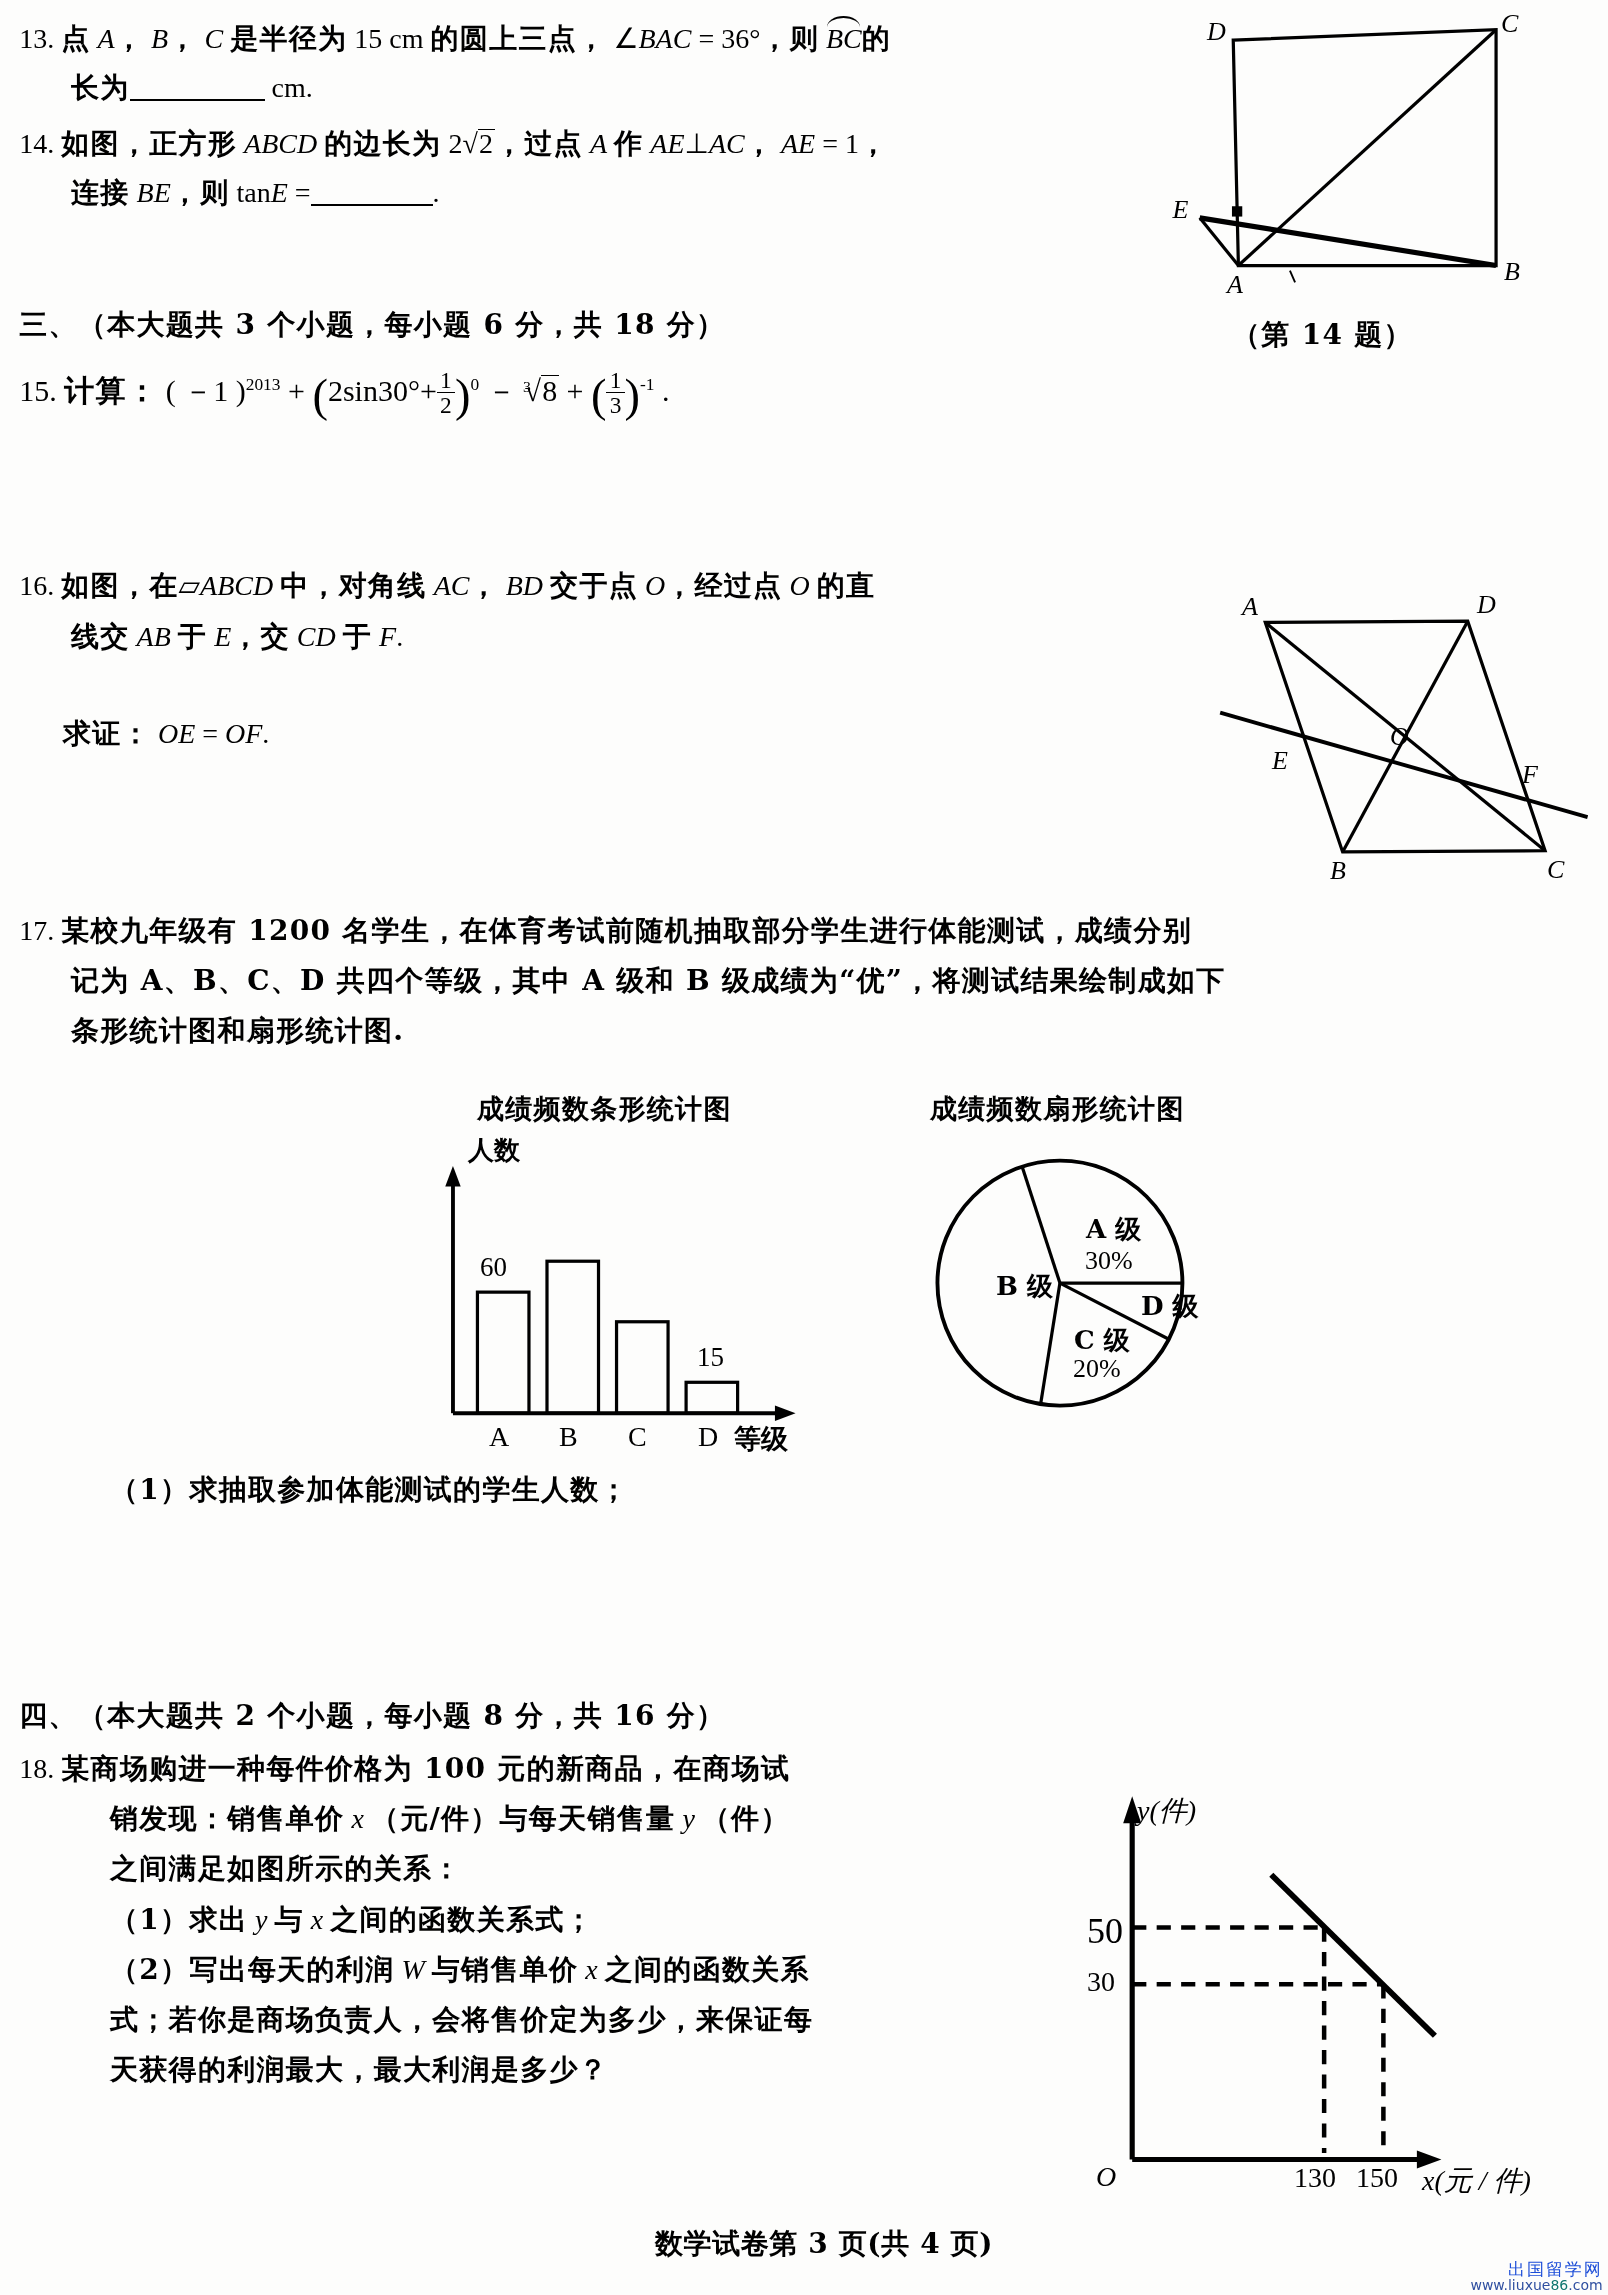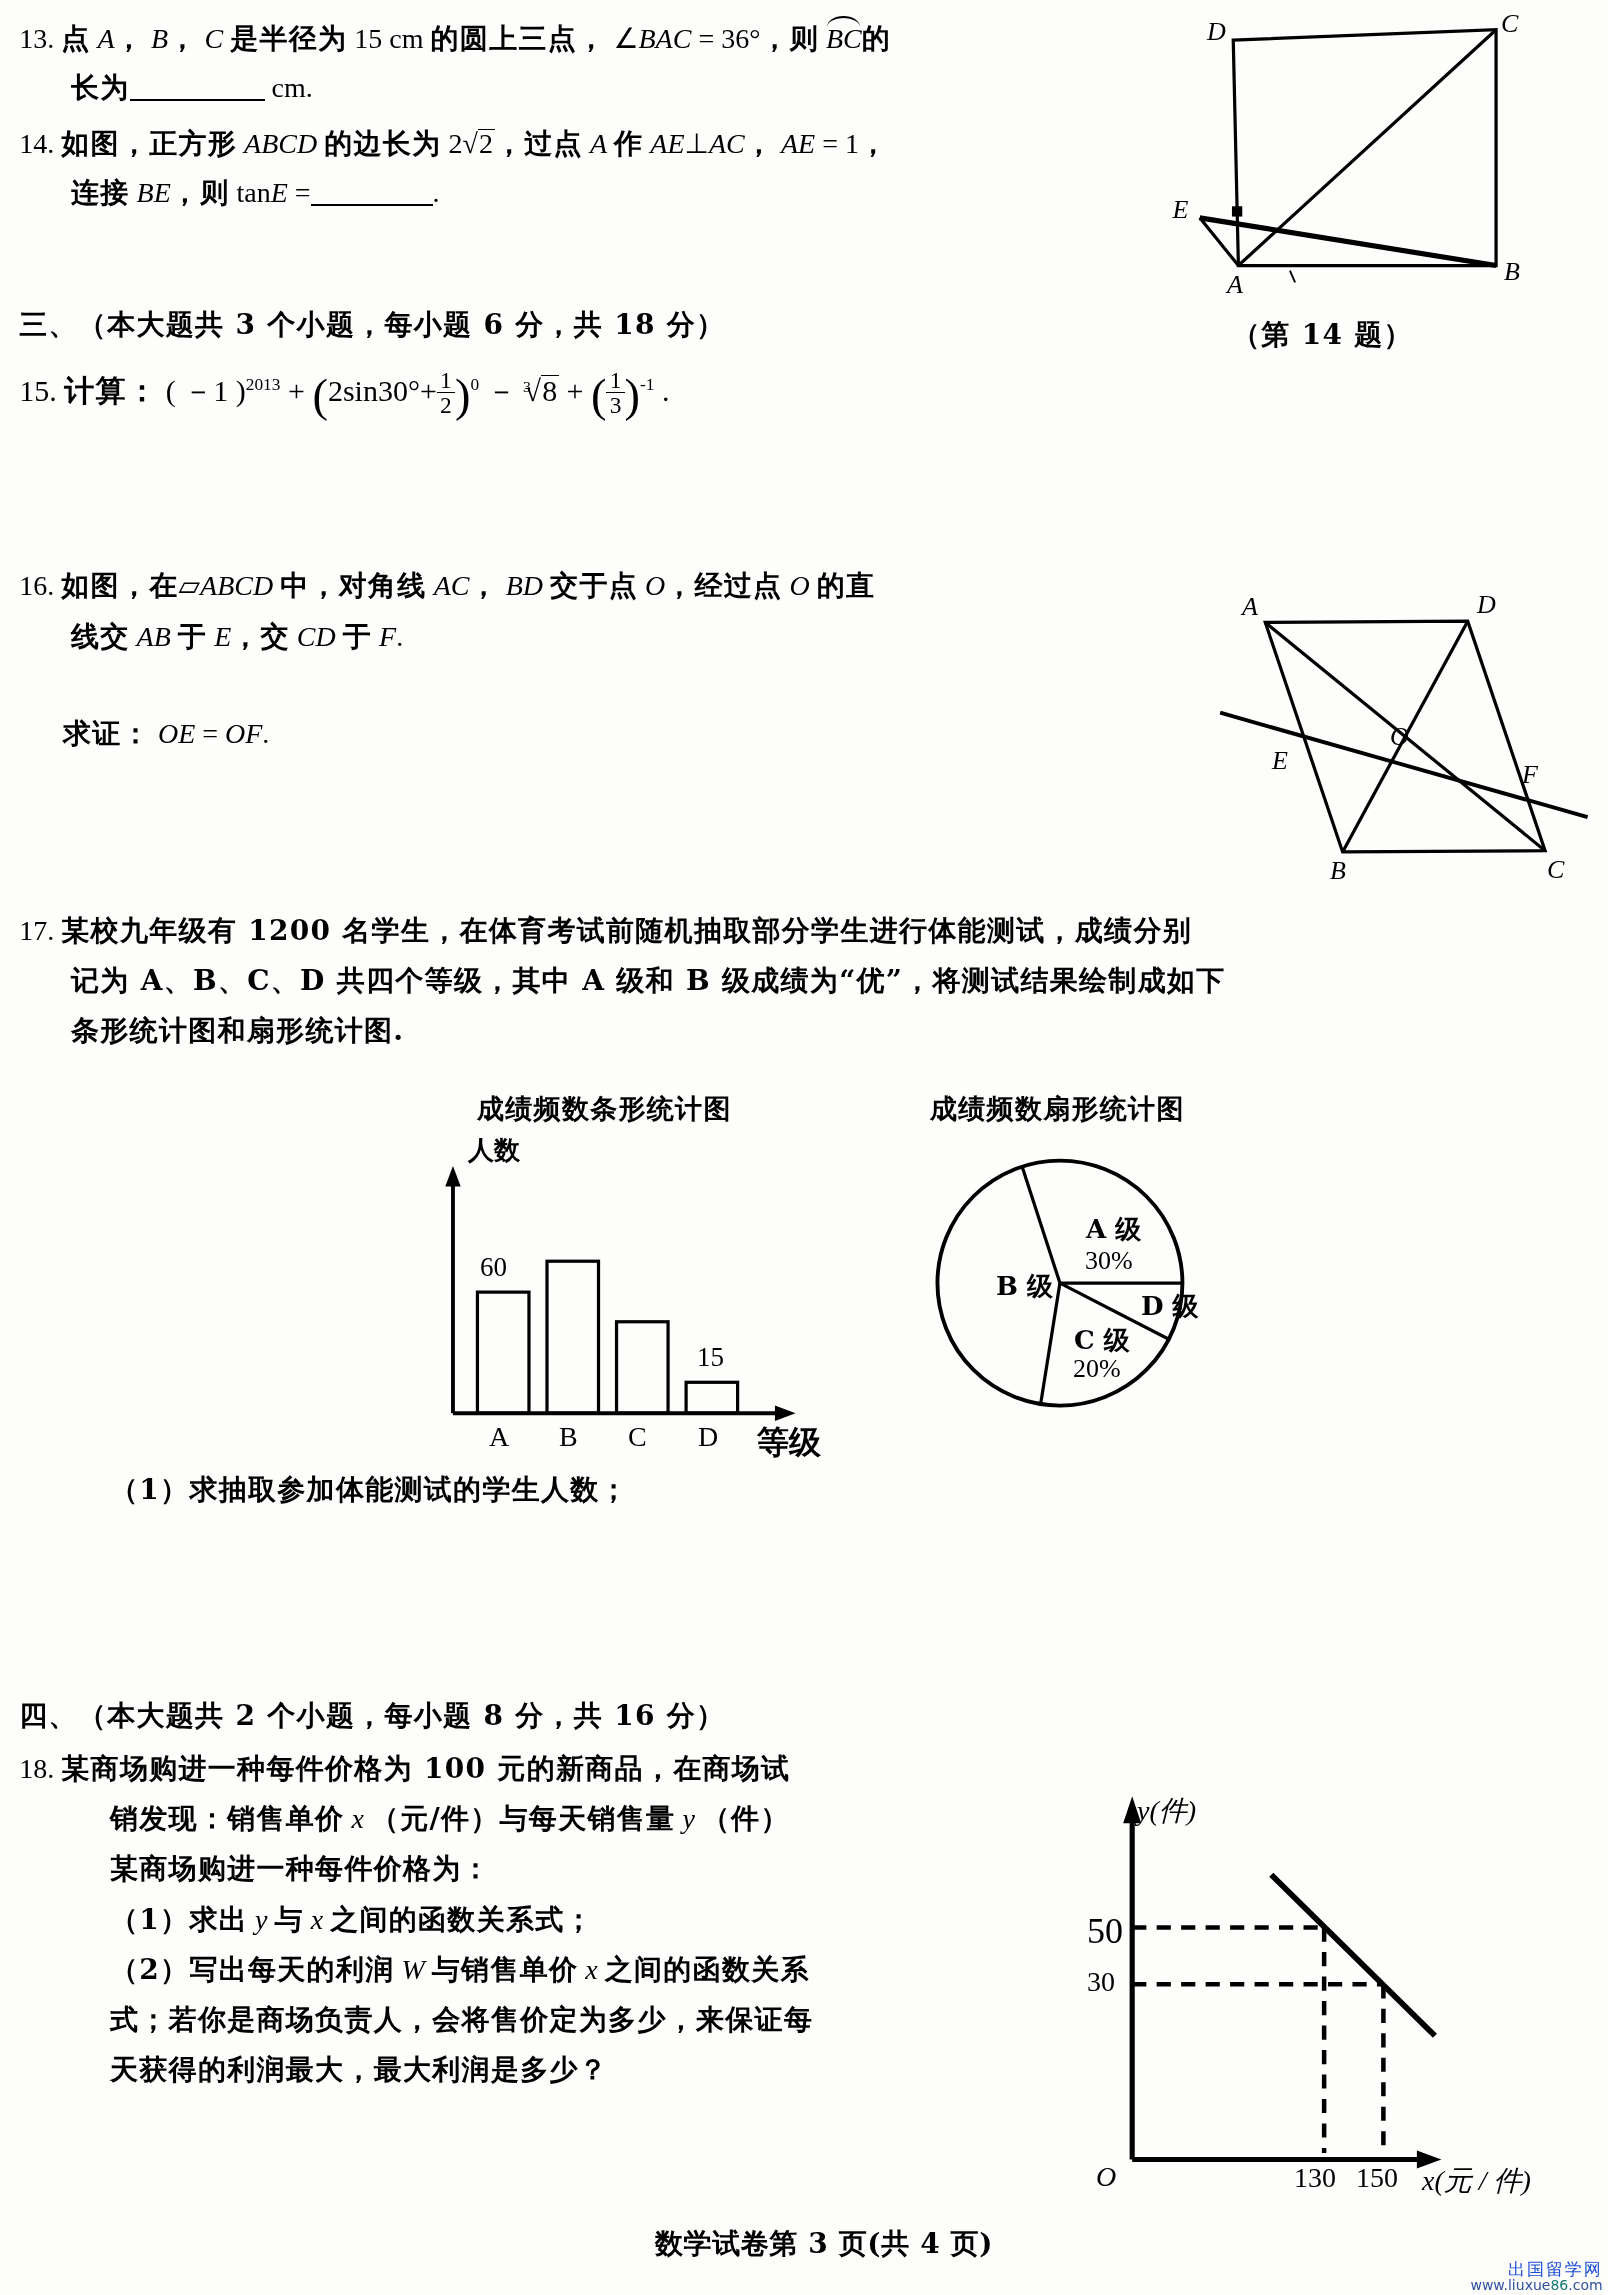--- a/index.html
+++ b/index.html
@@ -204,21 +204,21 @@
 
     <span class="lbl cnlbl" style="left:55px;top:37px;font-size:26px;">人数</span>
 
     <span class="lbl" style="left:67px;top:156px;font-style:normal;font-size:27px;">60</span>
     <span class="lbl" style="left:284px;top:246px;font-style:normal;font-size:27px;">15</span>
 
     <span class="lbl" style="left:76px;top:325px;font-style:normal;font-size:28px;">A</span>
     <span class="lbl" style="left:146px;top:325px;font-style:normal;font-size:28px;">B</span>
     <span class="lbl" style="left:215px;top:325px;font-style:normal;font-size:28px;">C</span>
     <span class="lbl" style="left:285px;top:325px;font-style:normal;font-size:28px;">D</span>
-    <span class="lbl cnlbl" style="left:344px;top:325px;font-size:32px;">等级</span>
+    <span class="lbl cnlbl" style="left:321px;top:325px;font-size:27px;">等级</span>
   </div>
 
   <div class="fig" style="left:899px;top:1096px;width:361px;height:361px;">
     <div class="lbl cnlbl" style="left:31px;top:-5.2px;font-size:27px;letter-spacing:1.3px;">成绩频数扇形统计图</div>
     <svg width="303" height="284" viewBox="0 0 470 440" style="position:absolute;left:32px;top:58px;">
 
       <circle cx="200" cy="200" r="190" fill="none" stroke="#000" stroke-width="6"></circle>
 
       <line x1="200" y1="200" x2="200" y2="10" stroke="#000" stroke-width="5" transform="rotate(-18 200 200)"></line>
 
@@ -250,21 +250,21 @@
     <span class="cn">某商场购进一种每件价格为 100 元的新商品，在商场试</span>
   </div>
   <div class="ln" style="left:110px;top:1805px;">
     <span class="cn">销发现：销售单价</span>
     <span class="it">x</span>
     <span class="cn">（元/件）与每天销售量</span>
     <span class="it">y</span>
     <span class="cn">（件）</span>
   </div>
   <div class="ln" style="left:110px;top:1855px;">
-    <span class="cn">某商场购进一种每件价格为：</span>
+    <span class="cn">之间满足如图所示的关系：</span>
   </div>
   <div class="ln" style="left:110px;top:1906px;">
     <span class="cn">（1）求出</span>
     <span class="it">y</span>
     <span class="cn">与</span>
     <span class="it">x</span>
     <span class="cn">之间的函数关系式；</span>
   </div>
   <div class="ln" style="left:110px;top:1956px;">
     <span class="cn">（2）写出每天的利润</span>

